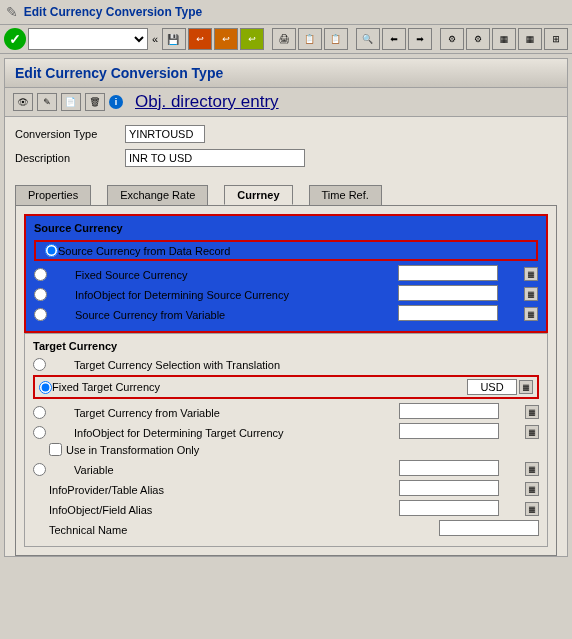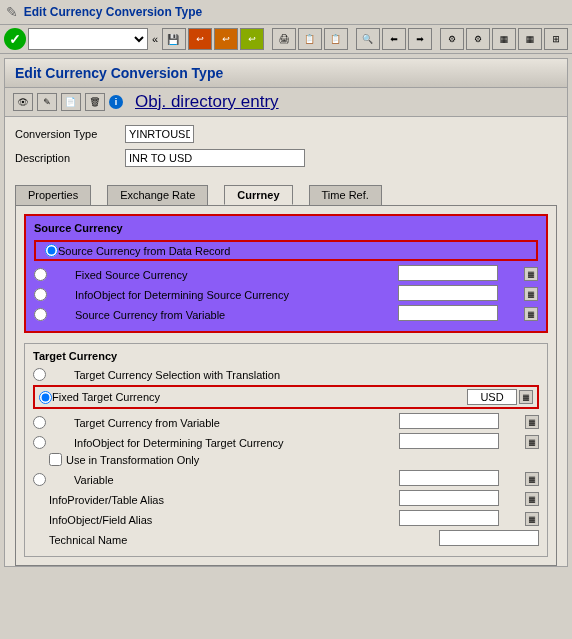--- a/index.html
+++ b/index.html
@@ -125,21 +125,21 @@
       font-size: 11px;
       color: #000;
     }
     .form-input {
       height: 18px;
       border: 1px solid #808080;
       background: white;
       padding: 1px 3px;
       font-size: 11px;
     }
-    .form-input.short { width: 69px; }
+    .form-input.short { width: 80px; }
     .form-input.medium { width: 180px; }
 
     
     .tabs-container {
       display: flex;
       margin: 4px 10px 0 10px;
       gap: 16px;
     }
     .tab {
       padding: 3px 12px;
@@ -163,22 +163,22 @@
       background: #e8e4dc;
       border: 1px solid #808080;
       margin: 0 10px;
       padding: 8px;
     }
 
     
     .section-group {
       border: 2px solid #cc0000;
       padding: 6px 8px;
-      margin-bottom: 10px;
-      background: #8b5cf6;
+      margin-bottom: 0;
+      background: #1d4ed8;
     }
     .section-title {
       font-size: 11px;
       font-weight: bold;
       color: #000;
       margin-bottom: 6px;
     }
 
     
     .radio-row {

